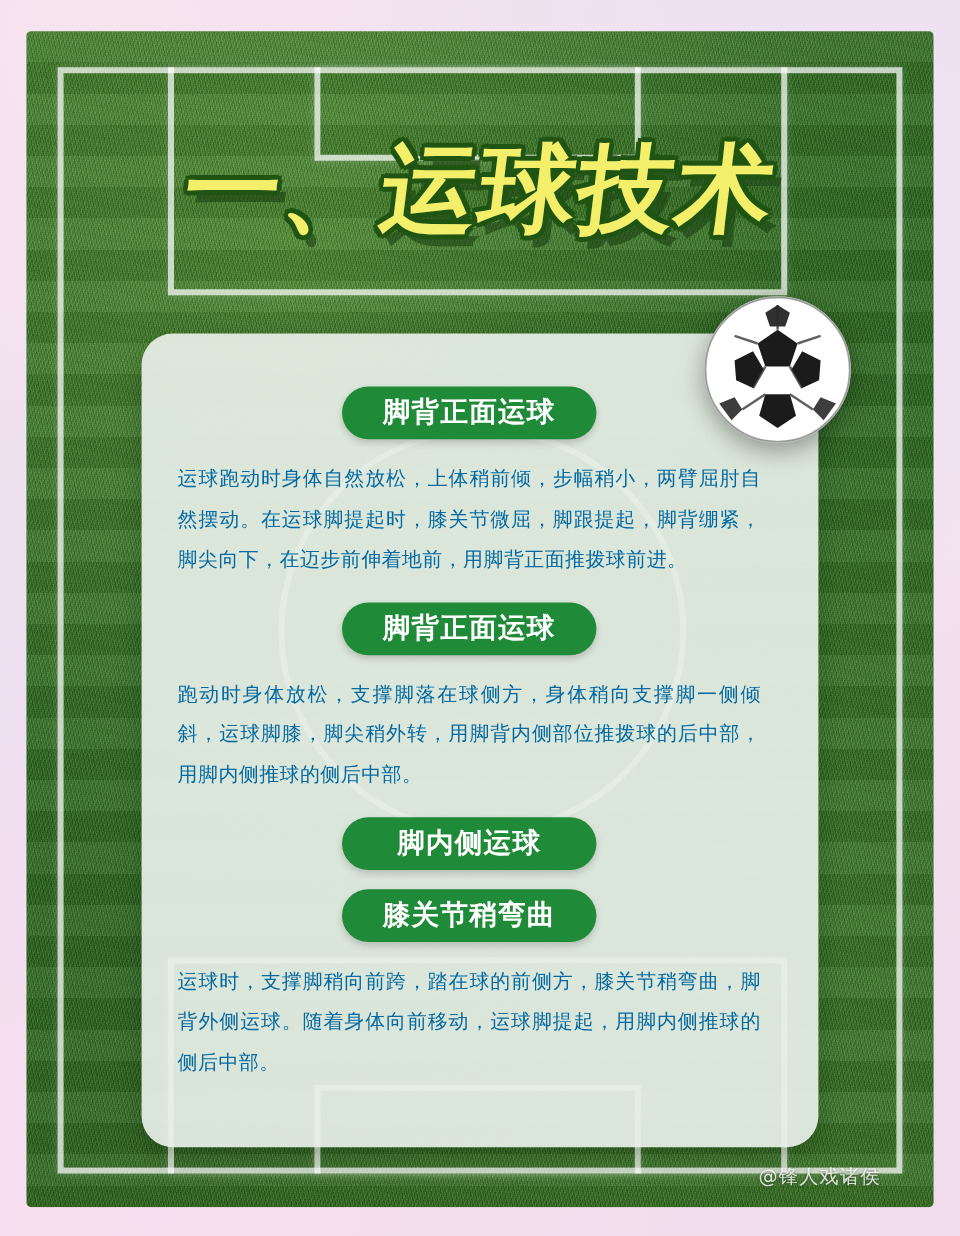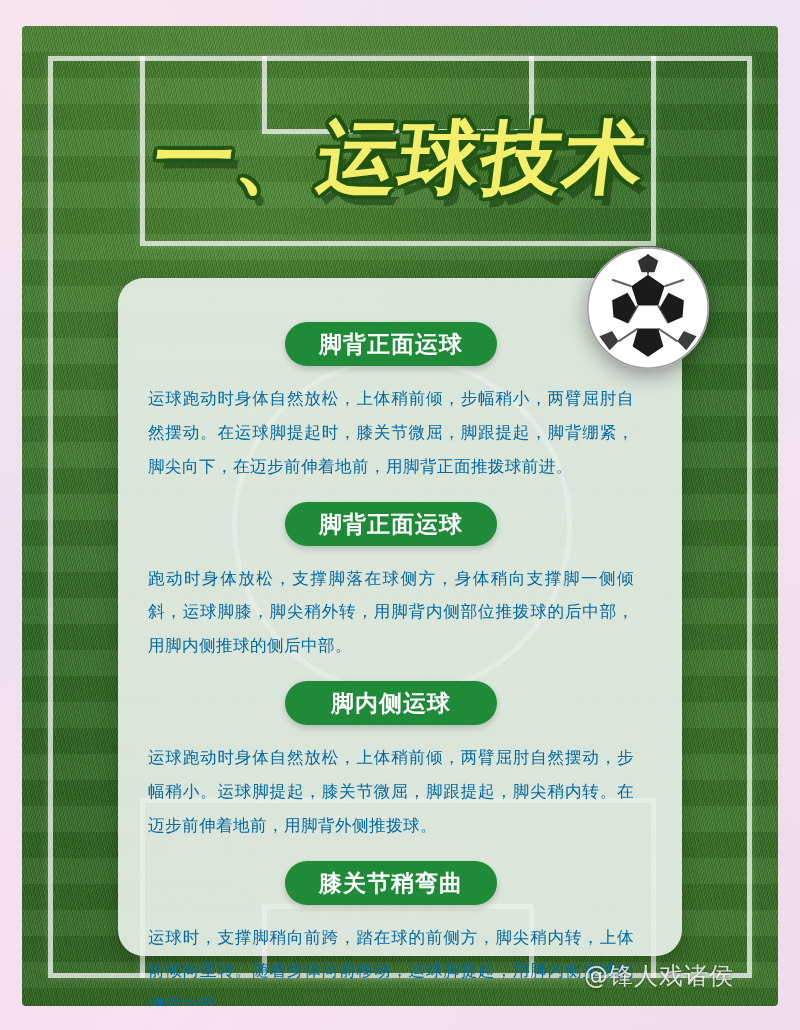--- a/index.html
+++ b/index.html
@@ -183,21 +183,21 @@
   .section:last-child .para { margin-bottom: 0; }
 
   
   .watermark {
     position: absolute;
     right: 44px;
     bottom: 14px;
     z-index: 9;
     color: rgba(255,255,255,0.82);
     font-family: "DejaVu Sans", sans-serif;
-    font-size: 24px;
+    font-size: 16px;
     letter-spacing: 1px;
     text-shadow: 0 1px 3px rgba(0,0,0,0.45);
   }
 </style>
 </head>
 <body>
 
 <div class="poster">
   <div class="field">
 
@@ -240,26 +240,25 @@
         <p class="para">运球跑动时身体自然放松，上体稍前倾，步幅稍小，两臂屈肘自然摆动。在运球脚提起时，膝关节微屈，脚跟提起，脚背绷紧，脚尖向下，在迈步前伸着地前，用脚背正面推拨球前进。</p>
       </div>
 
       <div class="section">
         <div class="pill">脚背正面运球</div>
         <p class="para">跑动时身体放松，支撑脚落在球侧方，身体稍向支撑脚一侧倾斜，运球脚膝，脚尖稍外转，用脚背内侧部位推拨球的后中部，用脚内侧推球的侧后中部。</p>
       </div>
 
       <div class="section">
         <div class="pill">脚内侧运球</div>
-        <p class="para">运球跑动时身体自然放松，上体稍前倾，两臂屈肘自然摆动，步幅稍小。运球脚提起，膝关节微屈，脚跟提起，脚尖稍内转。在迈步前伸着地前，用脚背外侧推拨球。</p>
       </div>
 
       <div class="section">
         <div class="pill">膝关节稍弯曲</div>
-        <p class="para">运球时，支撑脚稍向前跨，踏在球的前侧方，脚尖稍内转，上体前倾向里转。随着身体向前移动，运球脚提起，用脚内侧推球的侧后中部。</p>
+        <p class="para">运球时，支撑脚稍向前跨，踏在球的前侧方，膝关节稍弯曲，脚背外侧运球。随着身体向前移动，运球脚提起，用脚内侧推球的侧后中部。</p>
       </div>
 
     </div>
 
     <div class="watermark">@锋人戏诸侯</div>
 
   </div>
 </div>
 
 </body></html>

